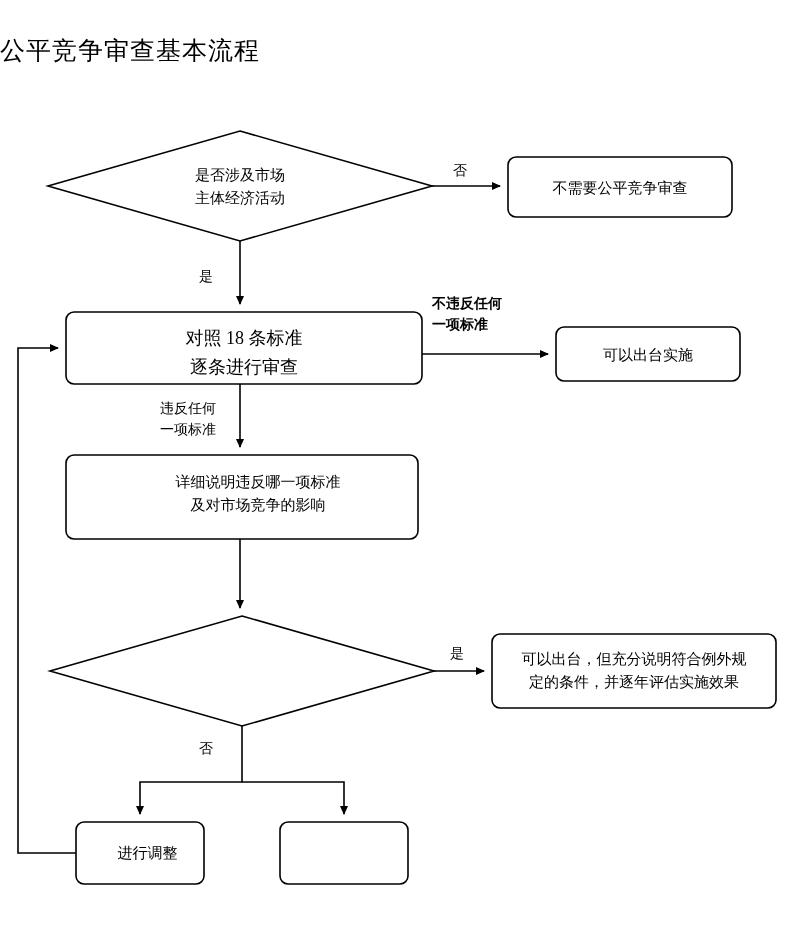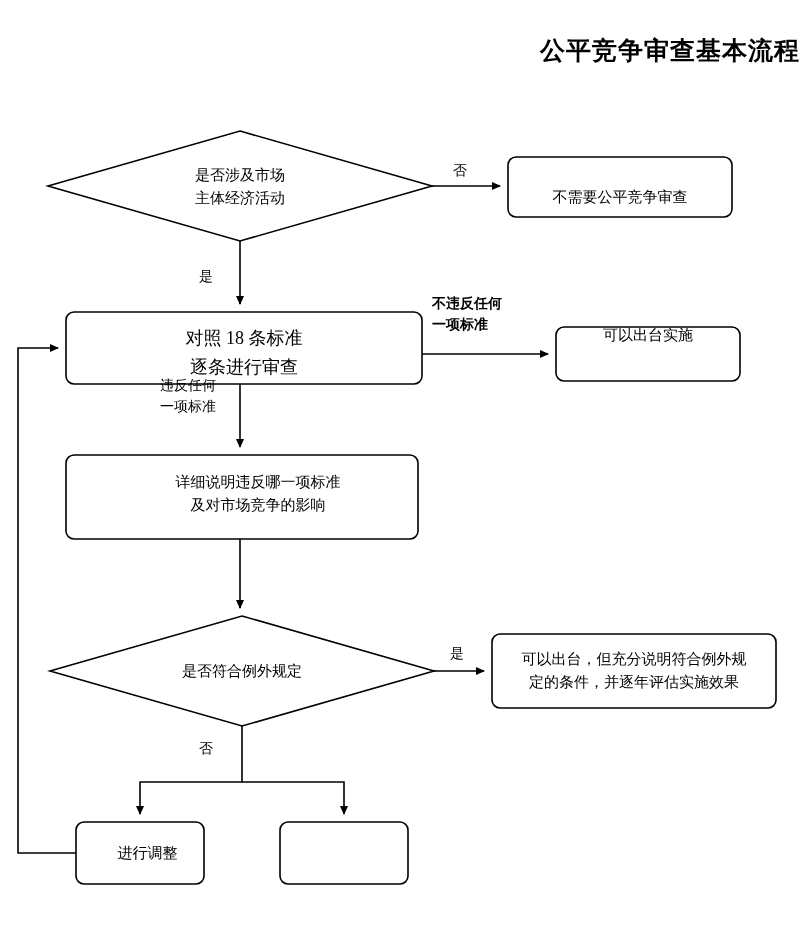--- a/index.html
+++ b/index.html
@@ -23,23 +23,23 @@
     left: 0;
     top: 0;
     width: 800px;
     height: 925px;
   }
   .title {
     position: absolute;
     left: 0;
     top: 34px;
     width: 800px;
-    text-align: right;
+    text-align: left;
     font-size: 25px;
-    font-weight: bold;
+    font-weight: normal;
     letter-spacing: 1px;
     font-family: "Liberation Sans", "DejaVu Sans", sans-serif;
   }
   .node-text {
     position: absolute;
     text-align: center;
     font-size: 15px;
     line-height: 1.55;
     white-space: pre-line;
     pointer-events: none;
@@ -102,45 +102,44 @@
 
     <polyline points="242,726 242,782 140,782 140,814" fill="none" stroke="#000000" stroke-width="1.6" marker-end="url(#arrow)"></polyline>
     <polyline points="242,782 344,782 344,814" fill="none" stroke="#000000" stroke-width="1.6" marker-end="url(#arrow)"></polyline>
 
     <polyline points="76,853 18,853 18,348 58,348" fill="none" stroke="#000000" stroke-width="1.6" marker-end="url(#arrow)"></polyline>
   </svg>
 
   <div class="node-text" style="left:110px; top:164px; width:260px;">是否涉及市场
 主体经济活动</div>
 
-  <div class="node-text" style="left:508px; top:177px; width:224px;margin-top:9px;">不需要公平竞争审查</div>
+  <div class="node-text" style="left:508px; top:177px; width:224px;">不需要公平竞争审查</div>
 
   <div class="node-text big" style="left:66px; top:324px; width:356px;">对照 18 条标准
 逐条进行审查</div>
 
-  <div class="node-text" style="left:556px; top:324px; width:184px;">可以出台实施</div>
+  <div class="node-text" style="left:556px; top:344px; width:184px;">可以出台实施</div>
 
   <div class="node-text" style="left:66px; top:471px; width:384px;">详细说明违反哪一项标准
 及对市场竞争的影响</div>
 
-  <div class="node-text" style="left:112px; top:660px; width:260px;">是否符合例外规定</div>
 
   <div class="node-text" style="left:502px; top:648px; width:264px; text-align:center;">可以出台，但充分说明符合例外规
 定的条件，并逐年评估实施效果</div>
 
   <div class="node-text" style="left:76px; top:842px; width:143px;">进行调整</div>
 
 
   <div class="edge-label" style="left:440px; top:160px; width:40px;">否</div>
 
   <div class="edge-label" style="left:186px; top:266px; width:40px;">是</div>
 
   <div class="edge-label" style="left:432px; top:293px; width:110px; text-align:left;font-weight:bold;">不违反任何
 一项标准</div>
 
-  <div class="edge-label" style="left:138px; top:375px; width:100px; text-align:center;">违反任何
+  <div class="edge-label" style="left:138px; top:398px; width:100px; text-align:center;">违反任何
 一项标准</div>
 
   <div class="edge-label" style="left:437px; top:643px; width:40px;">是</div>
 
   <div class="edge-label" style="left:186px; top:738px; width:40px;">否</div>
 
 </div>
 
 </body></html>

